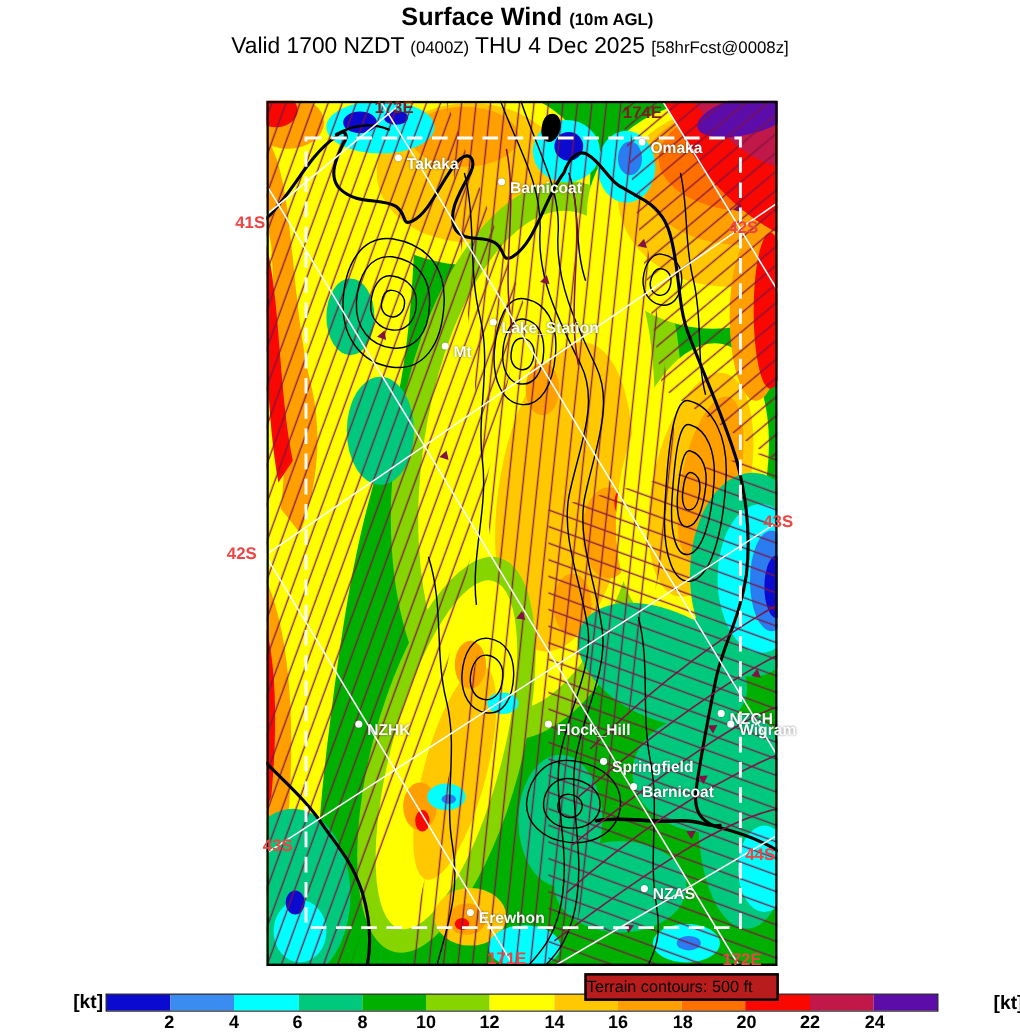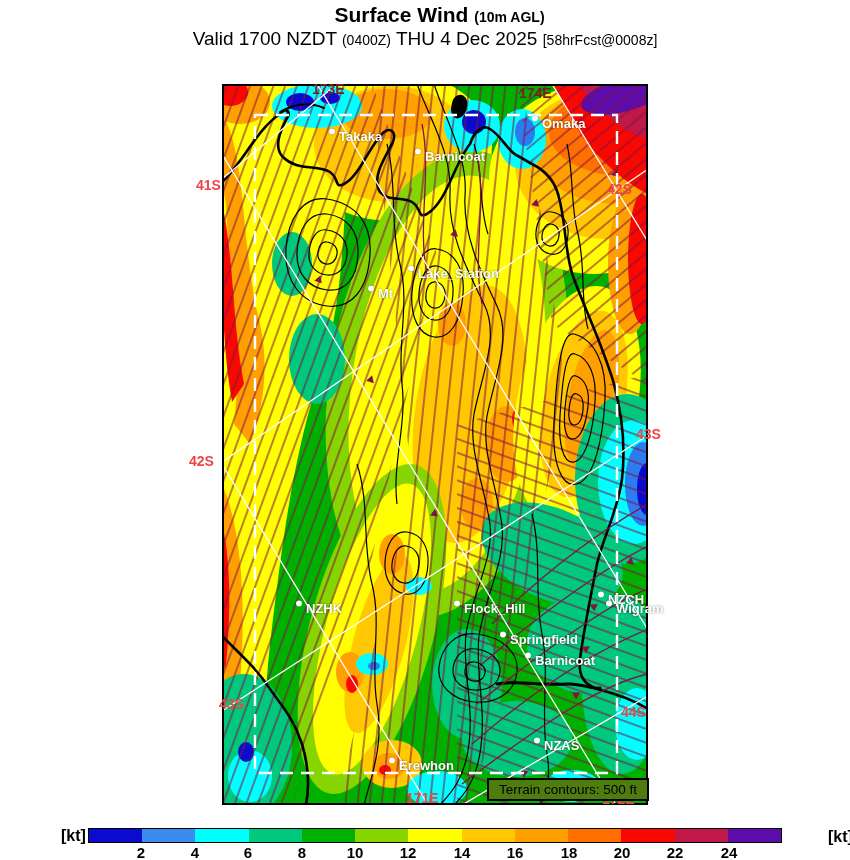--- a/index.html
+++ b/index.html
@@ -11,22 +11,22 @@
   .hdr .l2 .sm{font-size:14px;}
   .hdr .l3{font-size:13px;margin-top:2px;}
   .mapbox{position:absolute;left:222px;top:84px;width:426px;height:721px;}
   .mapbox svg{display:block;}
   .loc{position:absolute;display:flex;align-items:flex-start;gap:4px;transform:translateY(-50%);
        color:#fff;font-weight:bold;font-size:13px;white-space:nowrap;text-shadow:0 0 2px rgba(0,0,0,.55);z-index:5;}
   .loc .dot{width:6px;height:6px;border-radius:50%;background:#fff;flex:0 0 auto;box-shadow:0 0 1px rgba(0,0,0,.6);}
   .geo{position:absolute;font-size:14px;font-weight:bold;line-height:1;white-space:nowrap;z-index:6;}
   .geo.white{color:#7f1d1d;}
   .geo.black{color:#ef4444;}
-  .terrain-note{position:absolute;left:487px;top:778px;width:158px;height:19px;background:#4d7c0f;
-       border:2px solid #000;font-size:13.5px;line-height:19px;text-align:center;color:#000;z-index:7;}
+  .terrain-note{position:absolute;left:487px;top:811px;width:158px;height:19px;background:#b91c1c;
+       border:2px solid #000;font-size:13.5px;line-height:19px;color:#000;z-index:7;}
   .cbar{position:absolute;left:88px;top:828px;width:694px;height:15px;display:flex;border:1px solid #000;box-sizing:border-box;z-index:4;}
   .cbar .seg{flex:1 1 0;height:100%;}
   .kt{position:absolute;font-size:16px;font-weight:bold;color:#000;z-index:4;padding-left:39px;}
   .tick{position:absolute;width:30px;text-align:center;font-size:15px;font-weight:bold;color:#000;top:844px;z-index:4;}
 </style>
 </head>
 <body>
 
 <div class="hdr">
   <div class="l1"><span>Surface Wind</span> <span class="sm">(10m AGL)</span></div>

